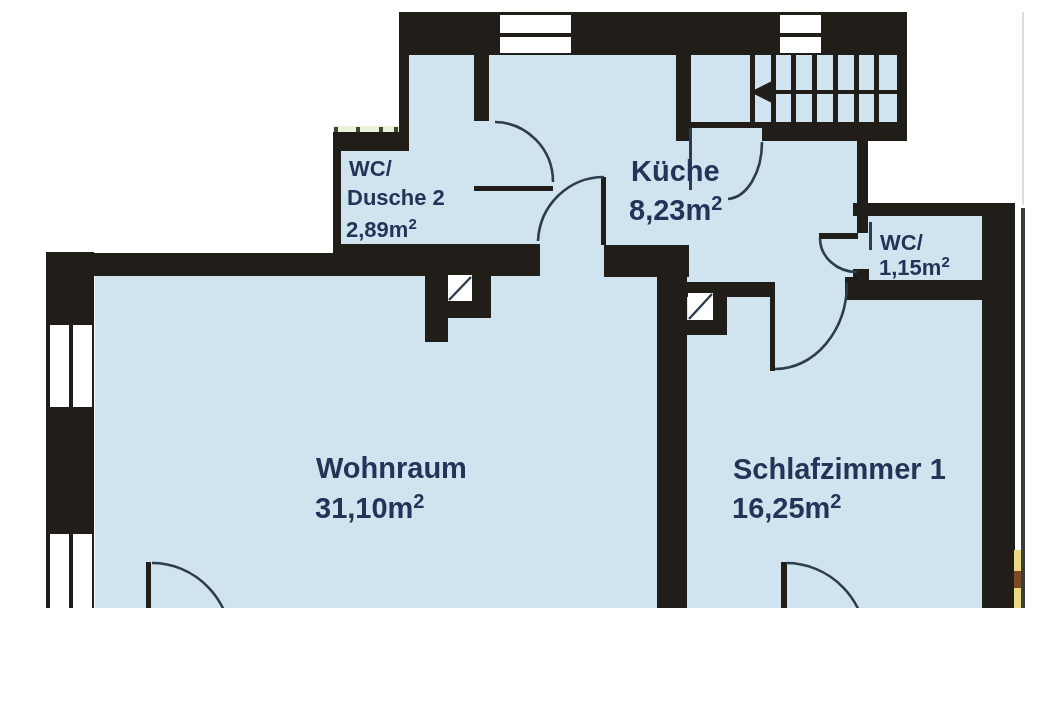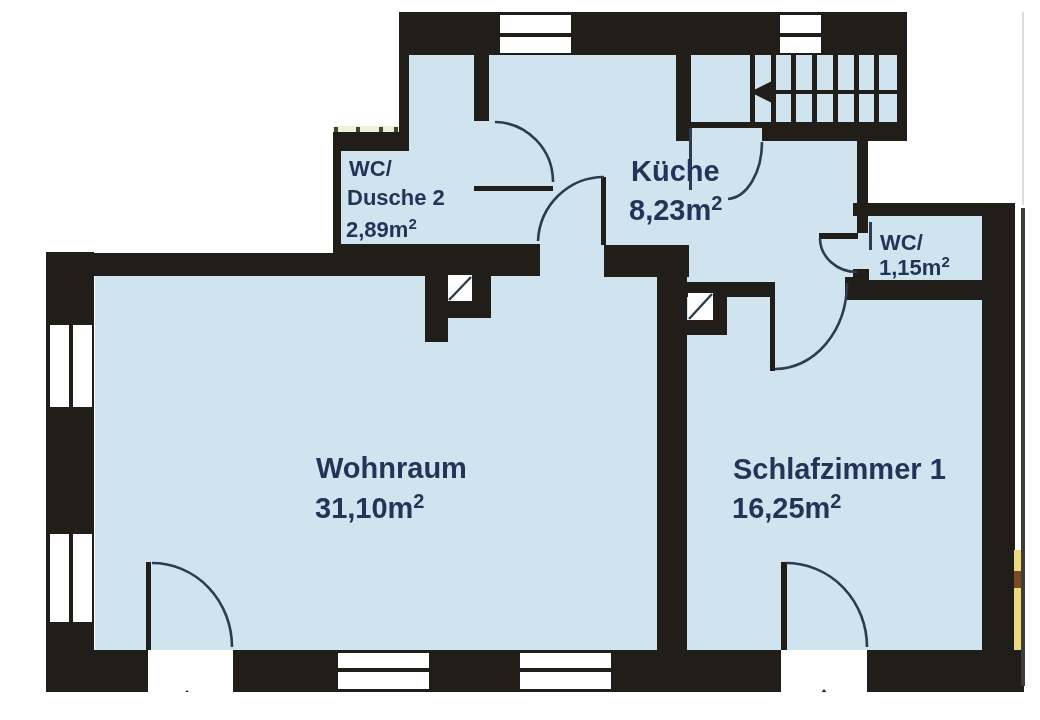--- a/index.html
+++ b/index.html
@@ -1,16 +1,16 @@
 <!DOCTYPE html>
 <html><head>
 <meta charset="utf-8">
 <style>
   html,body{margin:0;padding:0;background:#ffffff;}
-  #plan{position:relative;width:1040px;height:692px;background:#ffffff;overflow:hidden;}
+  #plan{position:relative;width:1040px;height:608px;background:#ffffff;overflow:hidden;}
   svg{position:absolute;left:0;top:0;}
   text{font-family:"Liberation Sans",sans-serif;font-weight:bold;fill:#203557;}
 </style>
 </head>
 <body>
 <div id="plan">
 <svg width="1040" height="720" viewBox="0 0 1040 720">
 
   <rect x="0" y="0" width="1040" height="720" fill="#ffffff"></rect>
 

